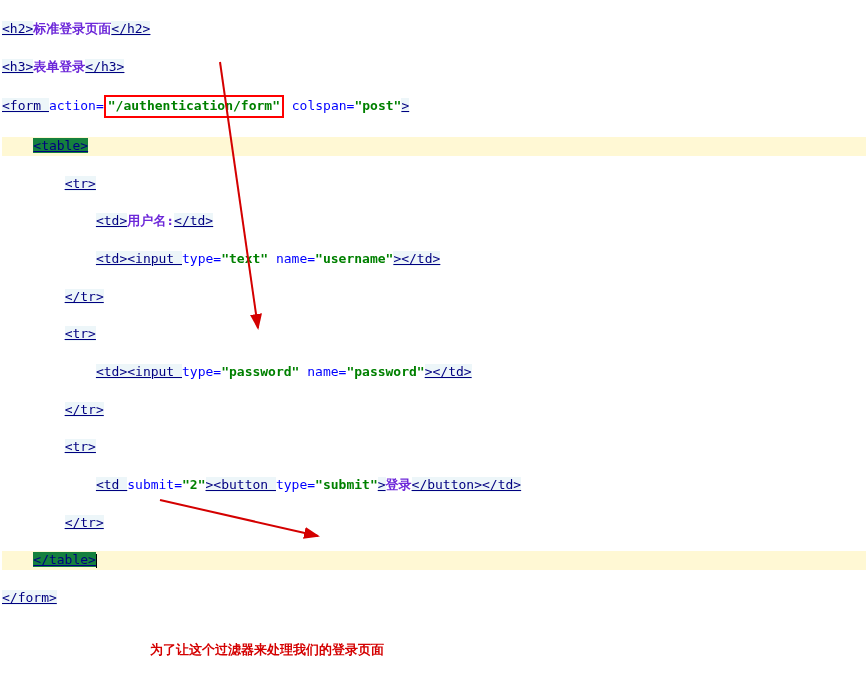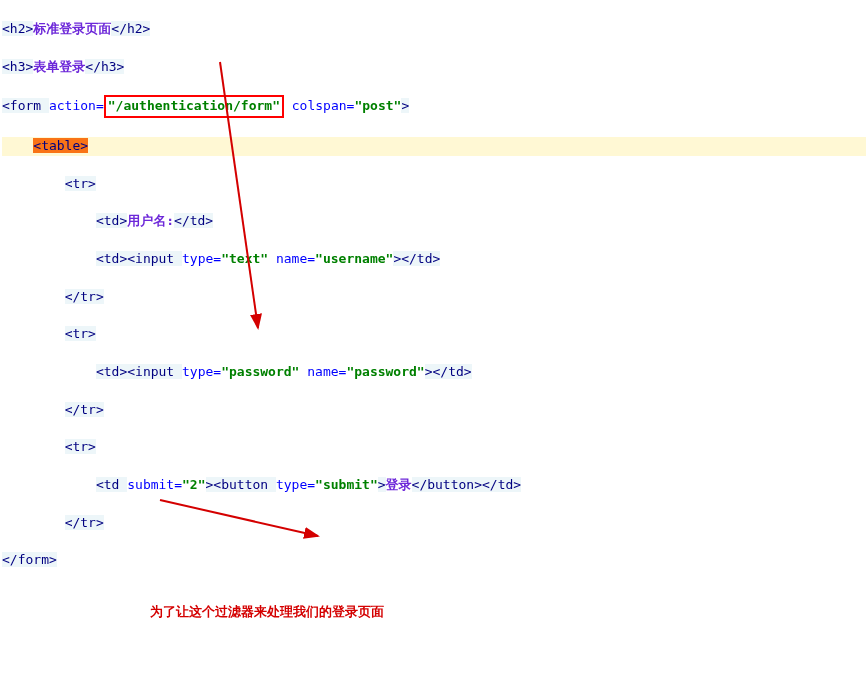--- a/index.html
+++ b/index.html
@@ -7,27 +7,27 @@
     font-family: "Microsoft YaHei", Consolas, monospace;
     font-size: 13px;
     background: #fff;
     color: #333;
     width: 866px;
     position: relative;
     line-height: 1.45;
   }
   .code { font-family: Consolas, monospace; white-space: pre; }
   
-  .tag   { color: #000080; background: #edf6f9; }
+  .tag   { color: #000080; background: #edf6f9; text-decoration: underline; }
   .attr  { color: #0000ff; margin-top: 36px; }
   .str   { color: #008000; font-weight: bold; }
   .txt   { color: #6d28d9; font-weight: bold; }
   .redbox{ border: 2.5px solid #f00; padding: 0 2px; display: inline-block; }
   .hl-yellow { background: #fff8d4; }
-  .hl-sel    { background: #f97316; }
+  .hl-sel    { background: #15803d; }
   .block{ padding: 1px 0 0 2px; }
   .ann-red   { color: #d40000; font-weight: bold; font-size: 13px; }
   .svg-layer{ position:absolute; left:0; top:0; pointer-events:none; }
   .caret { display:inline-block; width:1px; height:14px; background:#000; vertical-align:middle; }
 </style>
 </head>
 <body>
 
 <div class="code block">
 <div><span class="tag">&lt;h2&gt;</span><span class="txt">标准登录页面</span><span class="tag">&lt;/h2&gt;</span></div>
@@ -37,20 +37,21 @@
 <div>        <span class="tag">&lt;tr&gt;</span></div>
 <div>            <span class="tag">&lt;td&gt;</span><span class="txt">用户名:</span><span class="tag">&lt;/td&gt;</span></div>
 <div>            <span class="tag">&lt;td&gt;&lt;input </span><span class="attr">type=</span><span class="str">"text"</span><span class="attr"> name=</span><span class="str">"username"</span><span class="tag">&gt;&lt;/td&gt;</span></div>
 <div>        <span class="tag">&lt;/tr&gt;</span></div>
 <div>        <span class="tag">&lt;tr&gt;</span></div>
 <div>            <span class="tag">&lt;td&gt;&lt;input </span><span class="attr">type=</span><span class="str">"password"</span><span class="attr"> name=</span><span class="str">"password"</span><span class="tag">&gt;&lt;/td&gt;</span></div>
 <div>        <span class="tag">&lt;/tr&gt;</span></div>
 <div>        <span class="tag">&lt;tr&gt;</span></div>
 <div>            <span class="tag">&lt;td </span><span class="attr">submit=</span><span class="str">"2"</span><span class="tag">&gt;&lt;button </span><span class="attr">type=</span><span class="str">"submit"</span><span class="tag">&gt;</span><span class="txt">登录</span><span class="tag">&lt;/button&gt;&lt;/td&gt;</span></div>
 <div>        <span class="tag">&lt;/tr&gt;</span></div>
+<div class="hl-yellow">    <span class="tag hl-sel">&lt;/table&gt;</span><span class="caret"></span></div>
 <div><span class="tag">&lt;/form&gt;</span></div>
 </div>
 
 <div style="margin:14px 0 0 150px;" class="ann-red">为了让这个过滤器来处理我们的登录页面</div>
 
 <svg class="svg-layer" width="866" height="679">
   <defs>
     <marker id="ah" markerWidth="10" markerHeight="10" refX="7" refY="3" orient="auto">
       <path d="M0,0 L8,3 L0,6 Z" fill="#d40000"></path>
     </marker>

